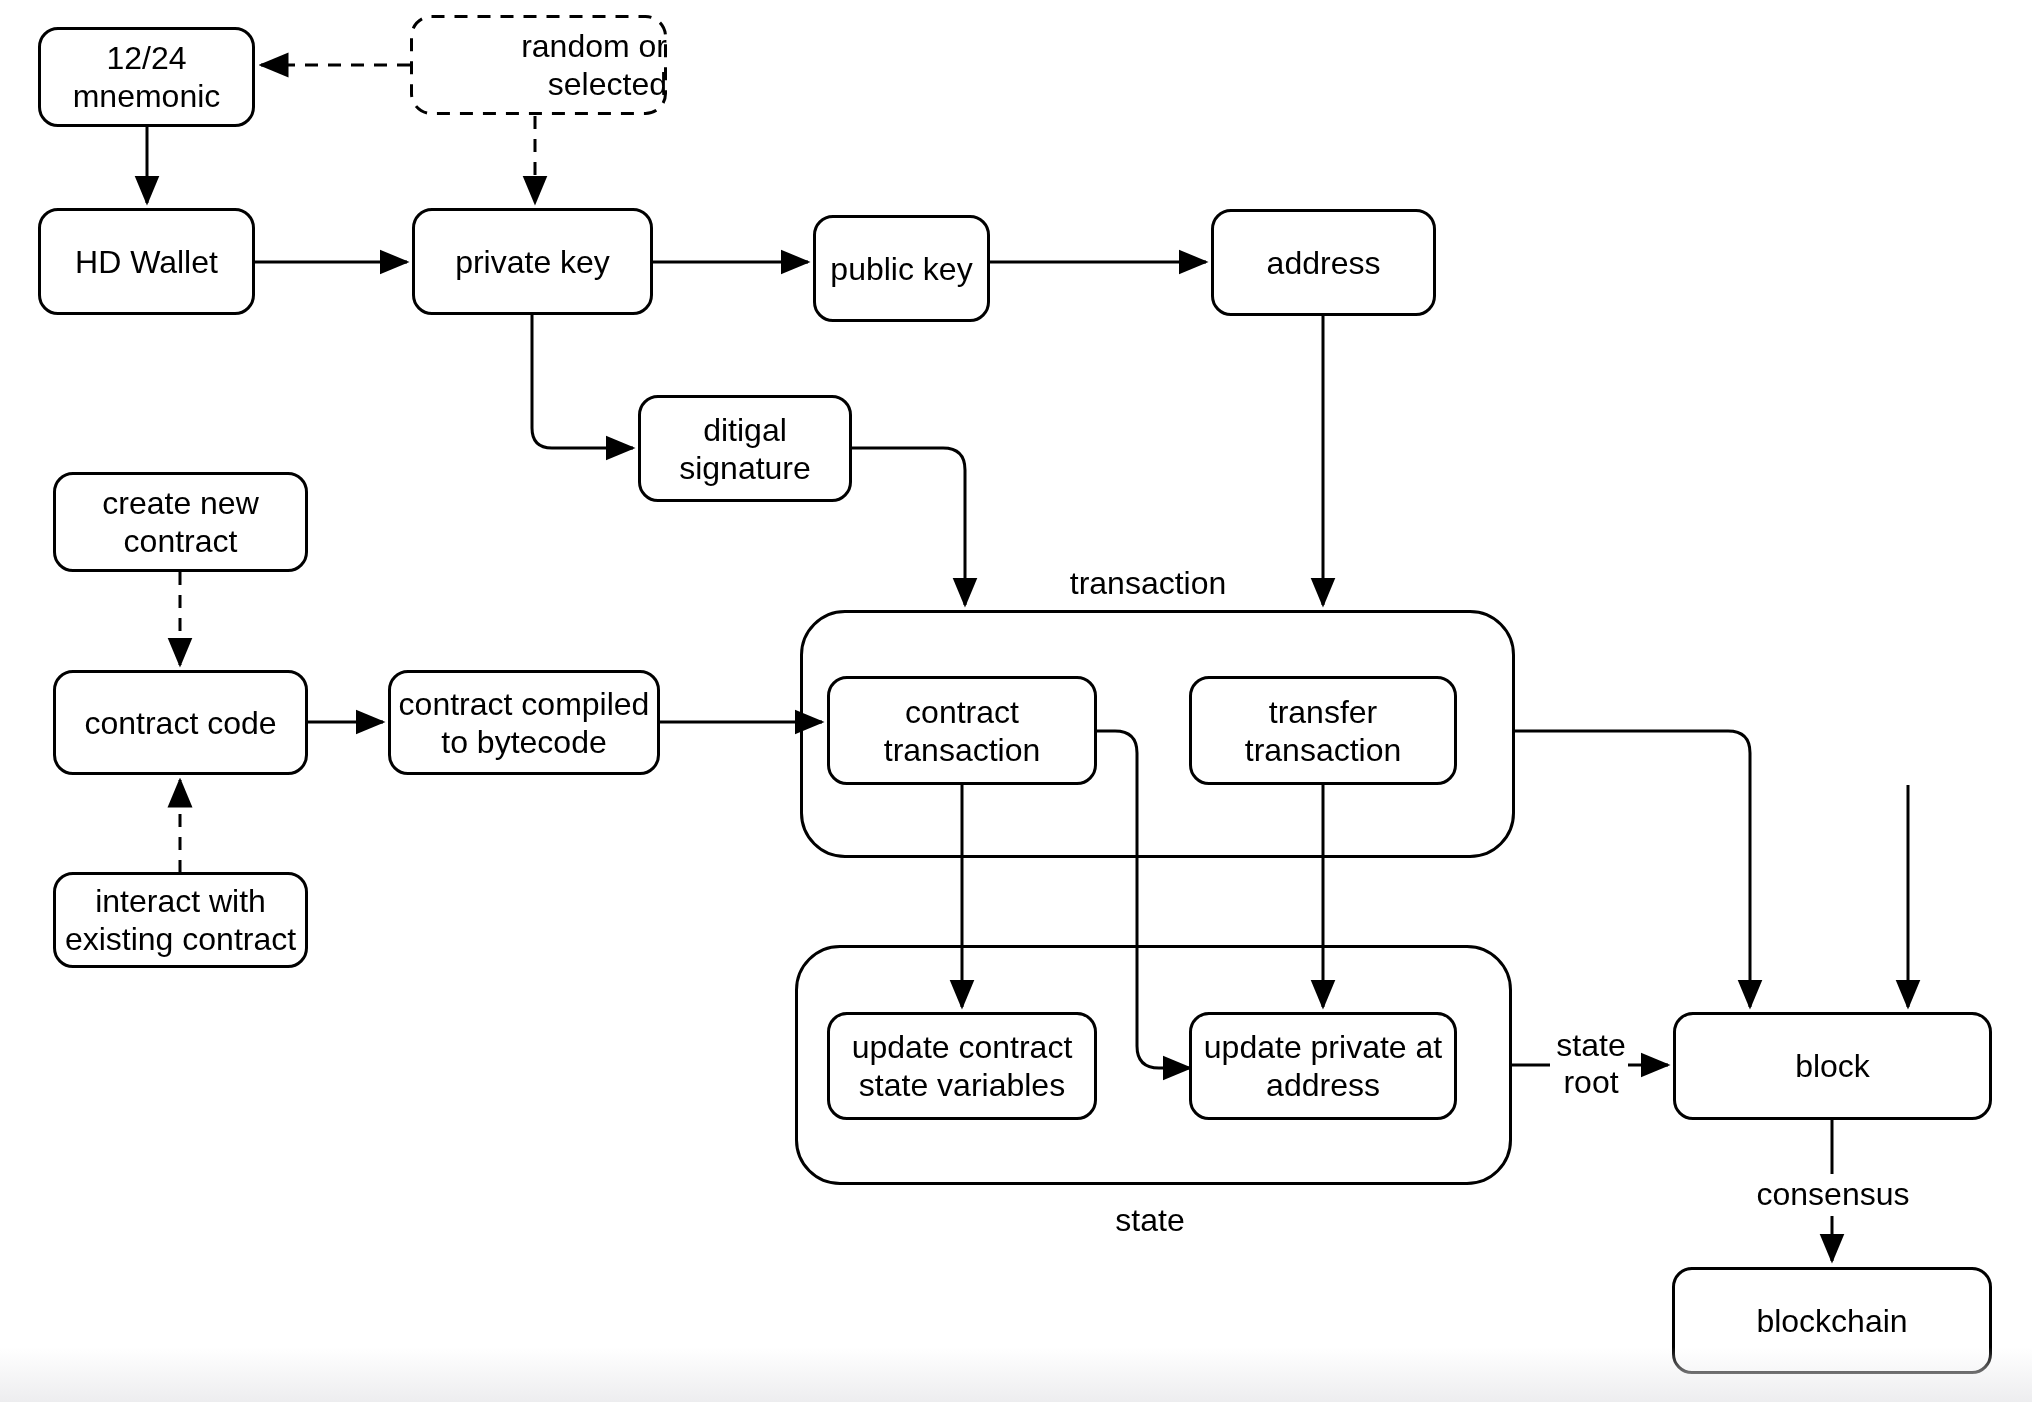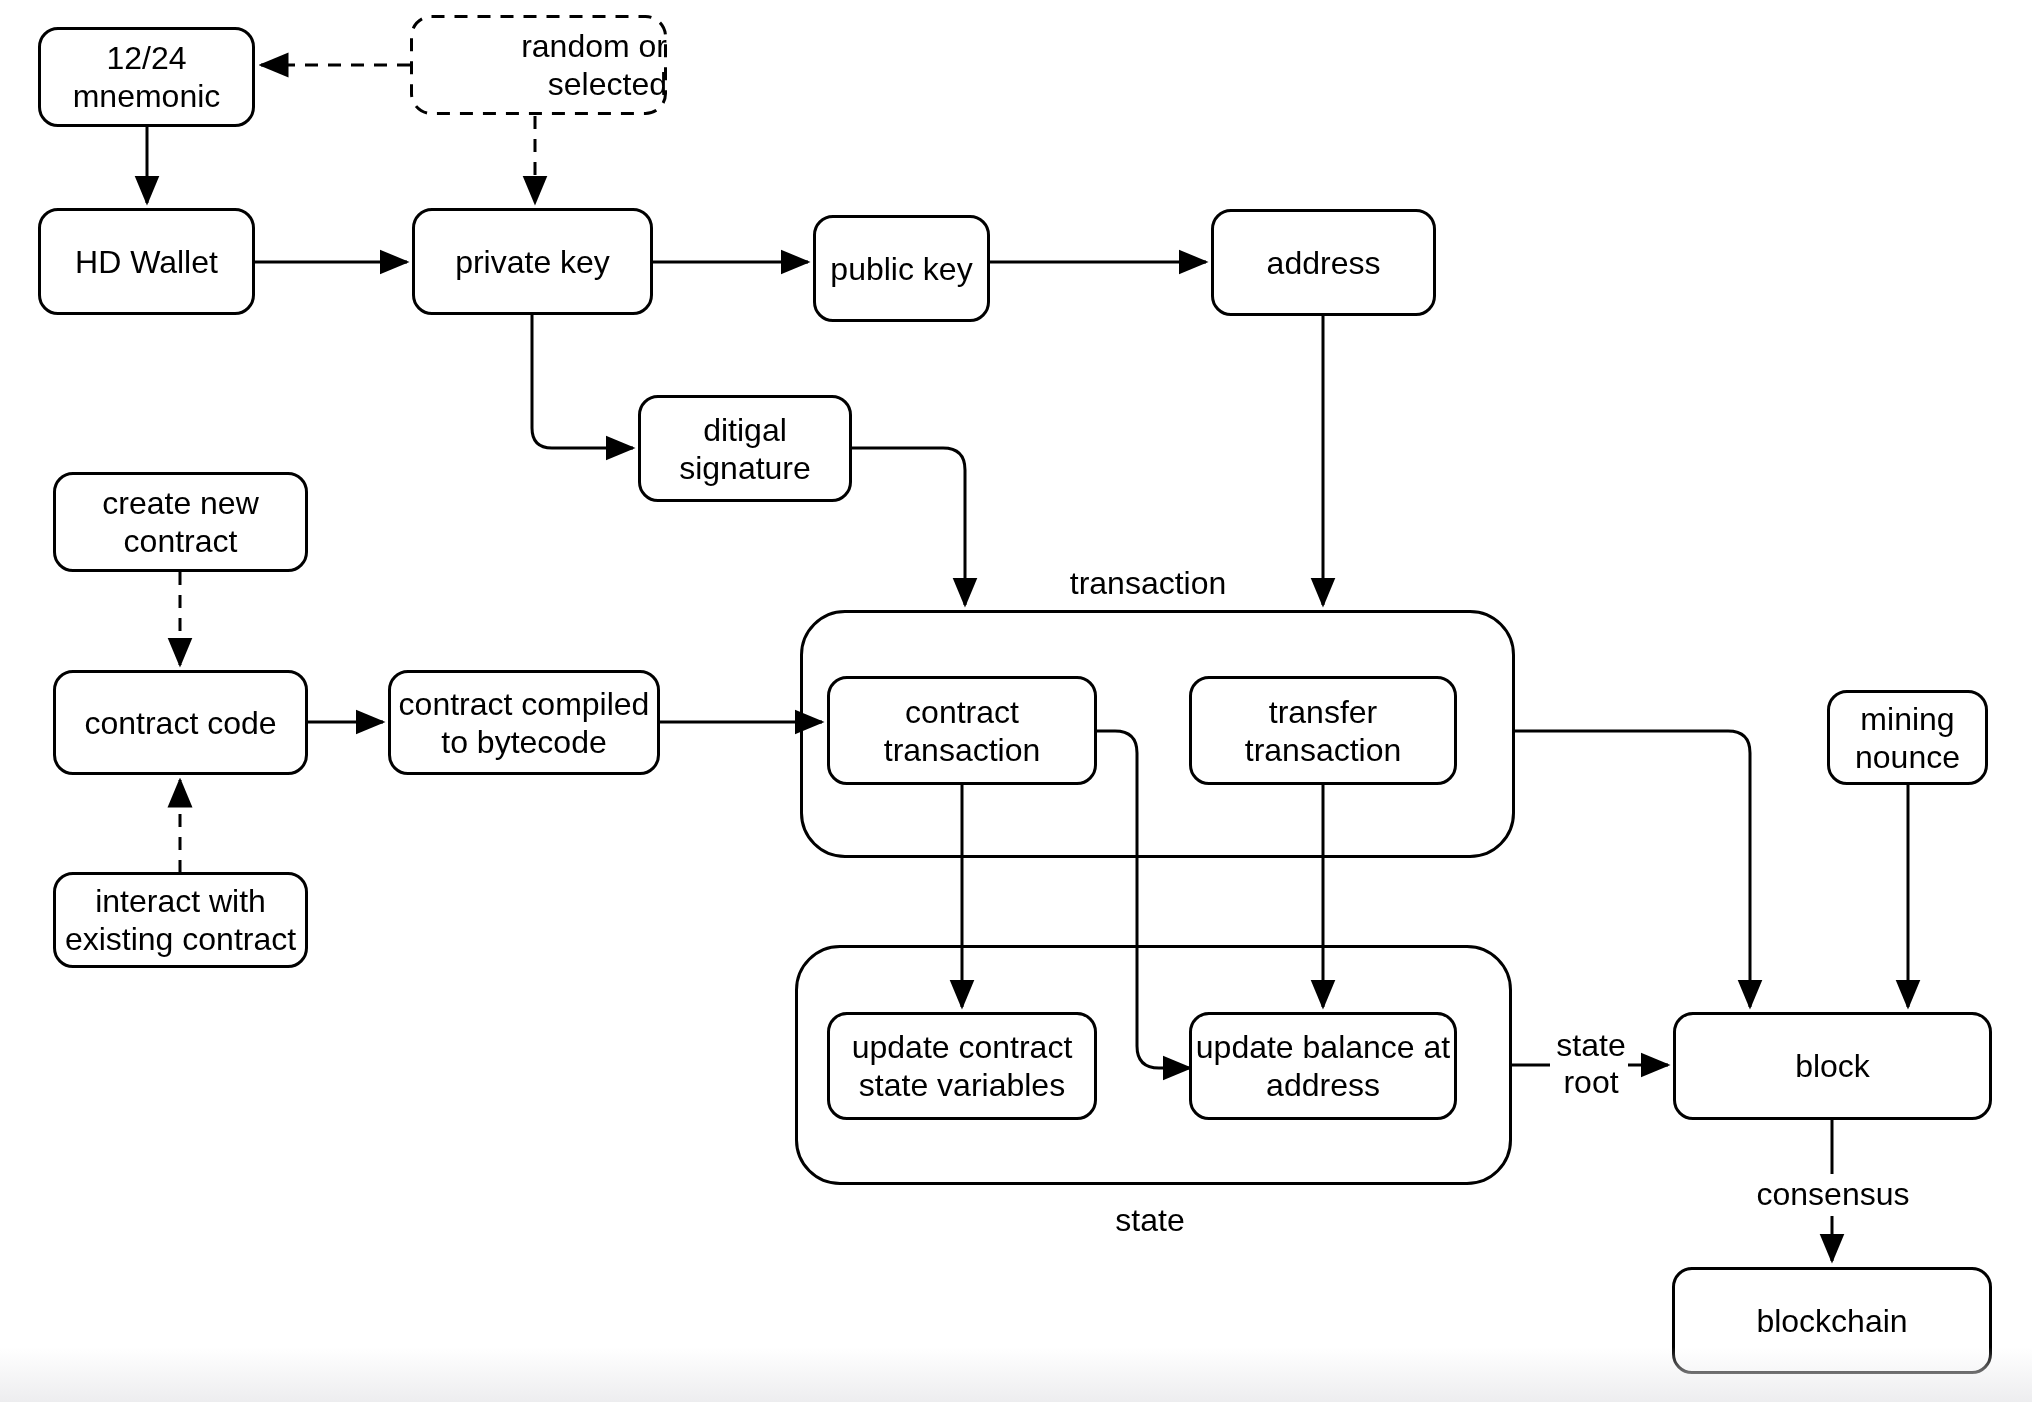--- a/index.html
+++ b/index.html
@@ -130,28 +130,24 @@
     <span>transfer</span>
     <span>transaction</span>
   </div>
 
   <div class="node" style="left:827px; top:1012px; width:270px; height:108px;">
     <span>update contract</span>
     <span>state variables</span>
   </div>
 
   <div class="node" style="left:1189px; top:1012px; width:268px; height:108px;">
-    <span>update balance at</span>
+    <span>update private at</span>
     <span>address</span>
   </div>
 
-  <div class="node" style="left:1827px; top:690px; width:161px; height:95px;">
-    <span>mining</span>
-    <span>nounce</span>
-  </div>
 
   <div class="node" style="left:1673px; top:1012px; width:319px; height:108px;">
     <span>block</span>
   </div>
 
   <div class="node" style="left:1672px; top:1267px; width:320px; height:107px;">
     <span>blockchain</span>
   </div>
 
   <div class="lbl" style="left:998px; top:565px; width:300px;">transaction</div>

